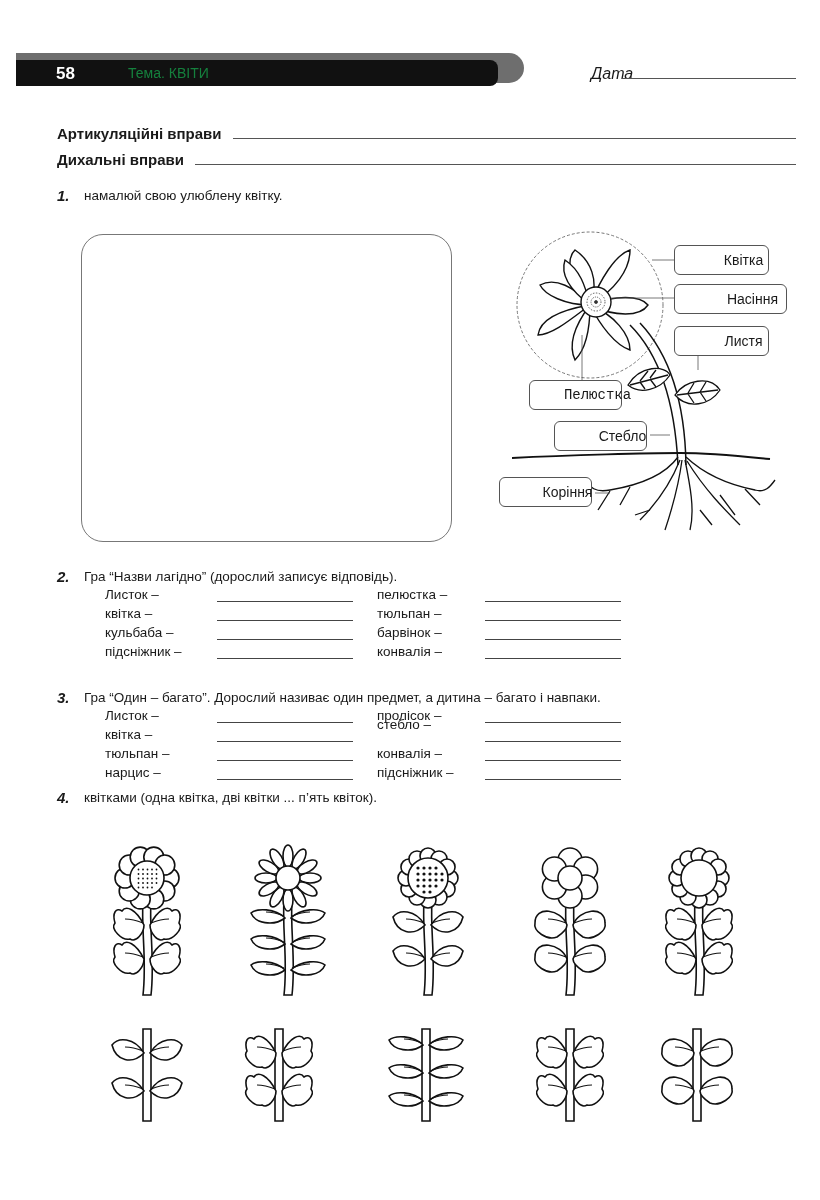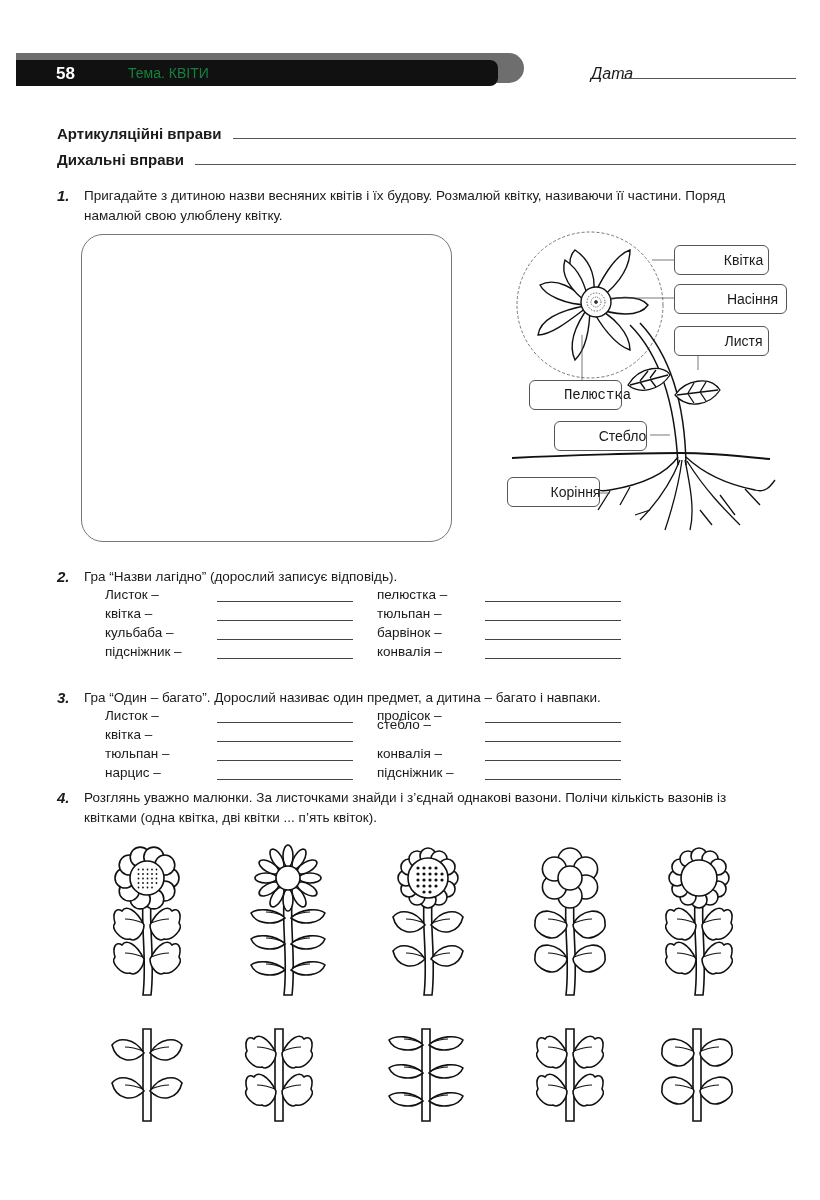--- a/index.html
+++ b/index.html
@@ -38,21 +38,20 @@
 <div class="abs date-label">Дата</div>
 <div class="abs date-line fill-line"></div>
 
 <div class="abs bold-lbl" style="left:57px;top:125px;">Артикуляційні вправи</div>
 <div class="abs fill-line" style="left:233px;top:138px;width:563px;"></div>
 <div class="abs bold-lbl" style="left:57px;top:151px;">Дихальні вправи</div>
 <div class="abs fill-line" style="left:195px;top:164px;width:601px;"></div>
 
 <div class="abs task-num" style="left:57px;top:187px;">1.</div>
 <div class="abs task-text" style="left:84px;top:186px;width:720px;">
-  <div>Пригадайте з дитиною назви весняних квітів і їх будову. Розмалюй квітку, називаючи її частини. Поряд</div>
   <div>намалюй свою улюблену квітку.</div>
 </div>
 <div class="abs draw-box"></div>
 
 <svg class="abs" style="left:490px;top:225px;" width="320" height="320" viewBox="0 0 320 320">
 
   <circle cx="100" cy="80" r="73" fill="none" stroke="#777" stroke-width="1" stroke-dasharray="3,2"></circle>
 
   <path d="M140 100 C 170 130, 185 180, 188 240 M150 98 C 180 130, 195 180, 196 240" fill="none" stroke="#111" stroke-width="1.5"></path>
 
@@ -102,21 +101,21 @@
     <path d="M160 210 L 180 210"></path>
     <path d="M105 268 L 120 268"></path>
   </g>
 </svg>
 
 <div class="abs label-box" style="left:674px;top:245px;width:95px;height:30px;">Квітка</div>
 <div class="abs label-box" style="left:674px;top:284px;width:113px;height:30px;">Насіння</div>
 <div class="abs label-box" style="left:674px;top:326px;width:95px;height:30px;">Листя</div>
 <div class="abs label-box" style="left:529px;top:380px;width:93px;height:30px;font-family:Liberation Mono, monospace;">Пелюстка</div>
 <div class="abs label-box" style="left:554px;top:421px;width:93px;height:30px;">Стебло</div>
-<div class="abs label-box" style="left:499px;top:477px;width:93px;height:30px;margin-left:8px;">Коріння</div>
+<div class="abs label-box" style="left:499px;top:477px;width:93px;height:30px;">Коріння</div>
 
 <div class="abs task-num" style="left:57px;top:568px;">2.</div>
 <div class="abs task-text" style="left:84px;top:567px;">Гра “Назви лагідно” (дорослий записує відповідь).</div>
 <div id="t2">
     <div class="abs word" style="left: 105px; top: 587px;">Листок –</div>
     <div class="abs wline" style="left: 217px; top: 601px;"></div>
     <div class="abs word" style="left: 105px; top: 606px;">квітка –</div>
     <div class="abs wline" style="left: 217px; top: 620px;"></div>
     <div class="abs word" style="left: 105px; top: 625px;">кульбаба –</div>
     <div class="abs wline" style="left: 217px; top: 639px;"></div>
@@ -148,21 +147,20 @@
     <div class="abs word" style="left: 377px; top: 717px;">стебло –</div>
     <div class="abs wline" style="left: 485px; top: 741px;"></div>
     <div class="abs word" style="left: 377px; top: 746px;">конвалія –</div>
     <div class="abs wline" style="left: 485px; top: 760px;"></div>
     <div class="abs word" style="left: 377px; top: 765px;">підсніжник –</div>
     <div class="abs wline" style="left: 485px; top: 779px;"></div>
   </div>
 
 <div class="abs task-num" style="left:57px;top:789px;">4.</div>
 <div class="abs task-text" style="left:84px;top:788px;width:720px;">
-  <div>Розглянь уважно малюнки. За листочками знайди і з’єднай однакові вазони. Полічи кількість вазонів із</div>
   <div>квітками (одна квітка, дві квітки ... п’ять квіток).</div>
 </div>
 
 <div id="flowers">
     <svg width="110" height="160" viewBox="0 0 110 160" style="position: absolute; left: 91px; top: 840px;">
       <path d="M52 60 C 50 90, 56 120, 52 155 L 60 155 C 64 120, 58 90, 60 60 Z" fill="#fff" stroke="#111" stroke-width="1.6"></path>
       <path d="M53 85 C 45 69, 35 65, 31 71 C 25 67, 21 73, 24 83 C 19 89, 31 101, 39 99 C 45 103, 53 93, 53 85 Z" fill="#fff" stroke="#111" stroke-width="1.6"></path>
       <path d="M52 83 Q 42 79, 34 79" fill="none" stroke="#111" stroke-width="1.2"></path>
       <path d="M59 85 C 67 69, 77 65, 81 71 C 87 67, 91 73, 88 83 C 93 89, 81 101, 73 99 C 67 103, 59 93, 59 85 Z" fill="#fff" stroke="#111" stroke-width="1.6"></path>
       <path d="M60 83 Q 70 79, 78 79" fill="none" stroke="#111" stroke-width="1.2"></path>

